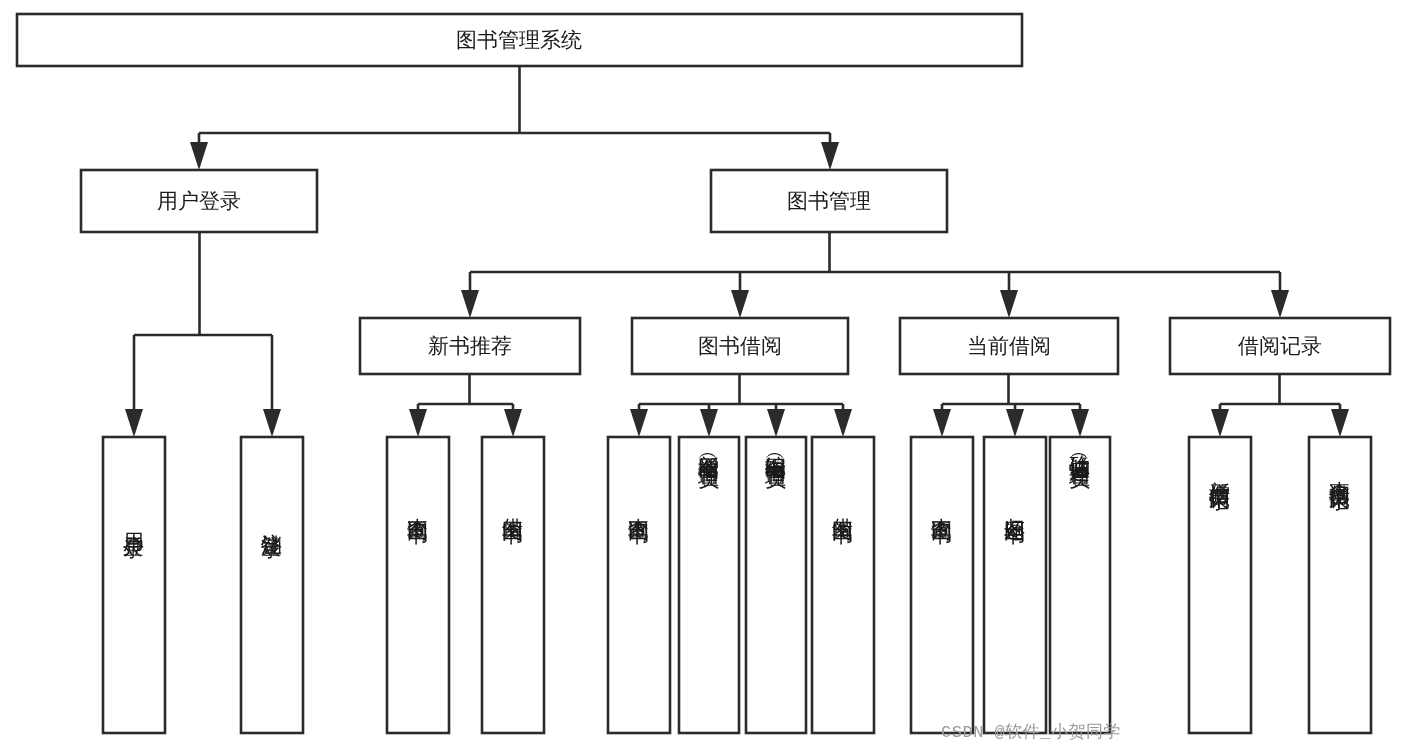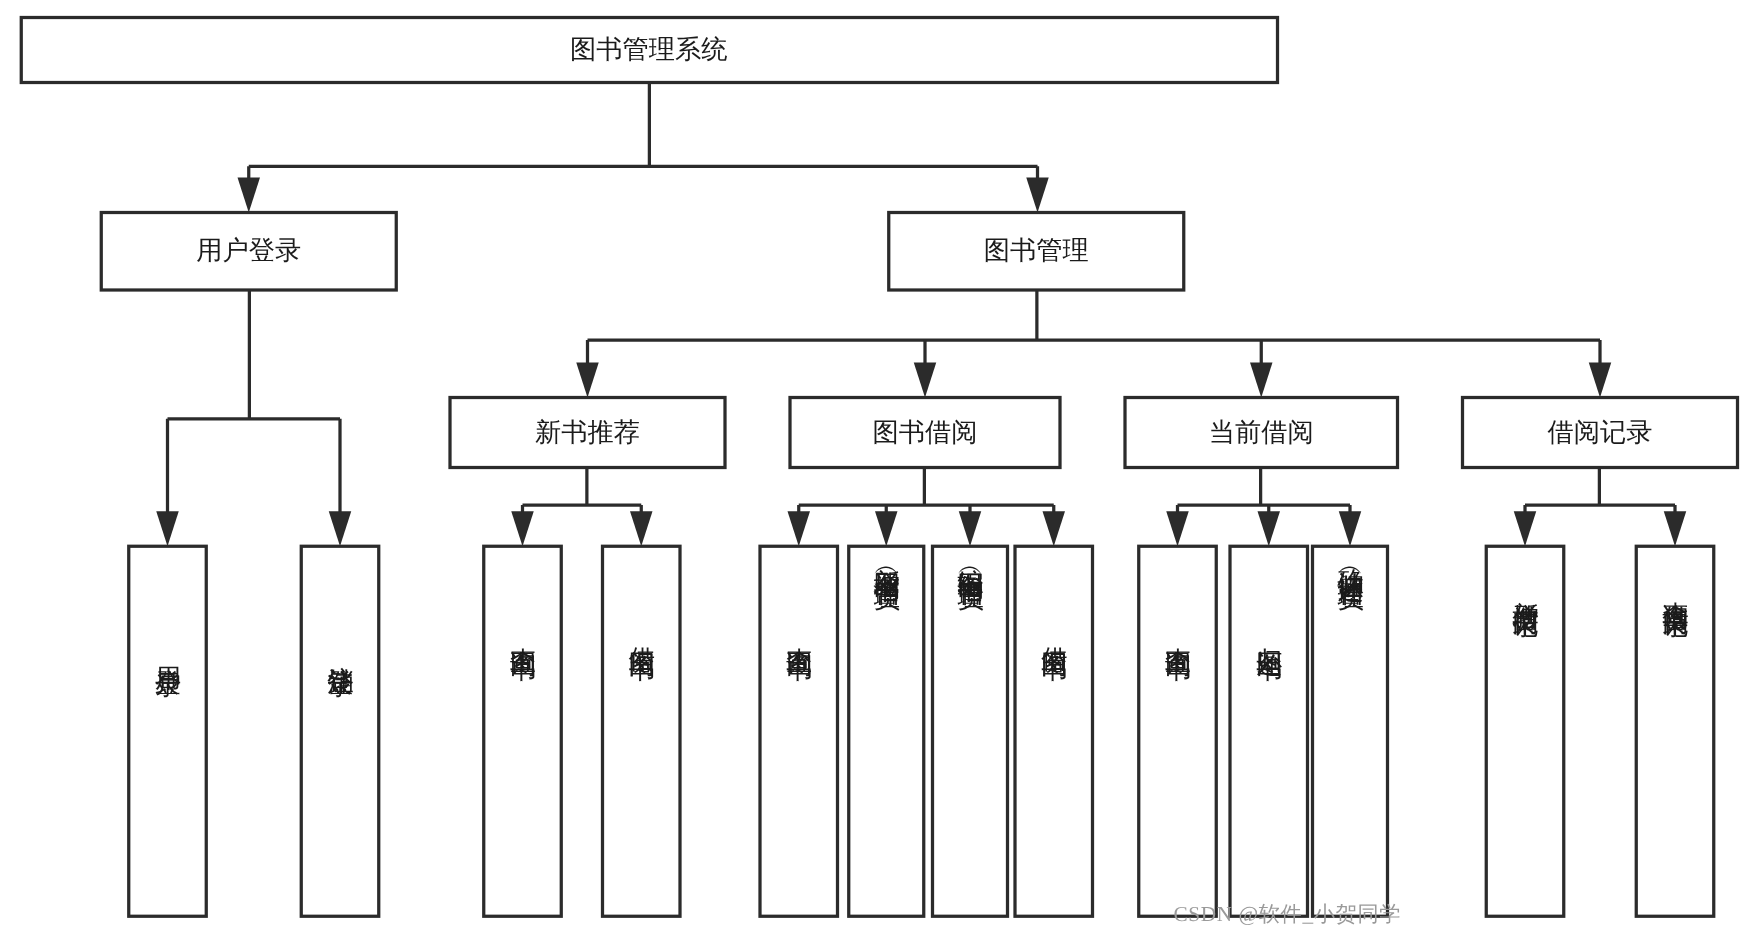--- a/index.html
+++ b/index.html
@@ -53,21 +53,21 @@
     font-size: 21px;
     fill: #1b1b1b;
     text-anchor: middle;
     writing-mode: vertical-rl;
     letter-spacing: 2px;
   }
   .watermark {
     position: absolute;
     right: 8px;
     bottom: 4px;
-    font-family: Liberation Serif, serif;
+    font-family: Liberation Mono, monospace;
     font-size: 17px;
     color: #9a9a9a;
     white-space: nowrap;
     letter-spacing: 0.5px;
   }
 </style>
 </head>
 <body>
 
 <div id="diagram-root">

